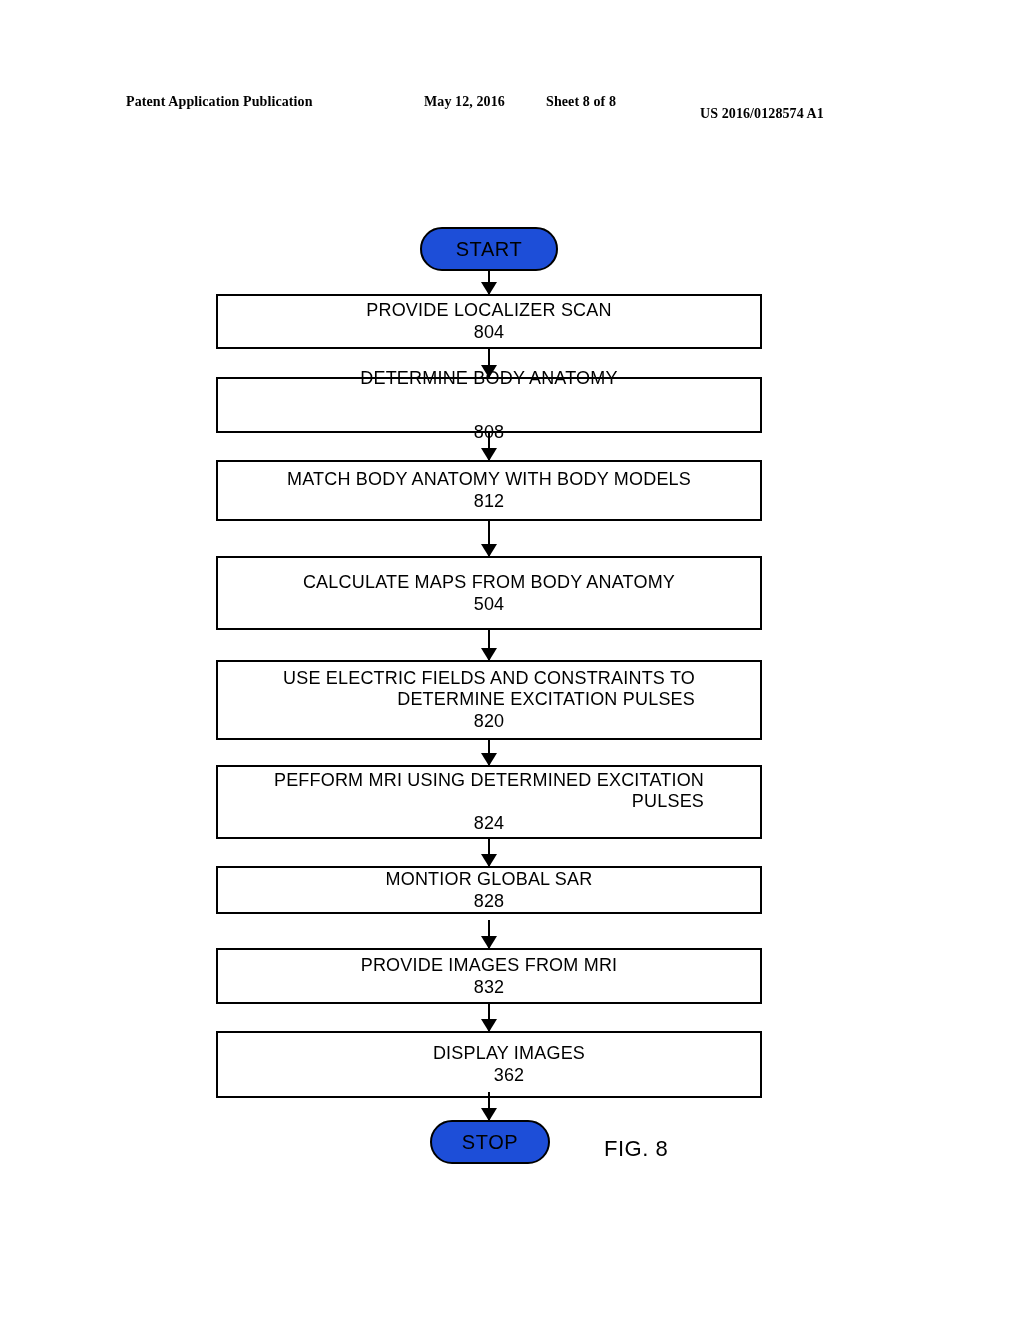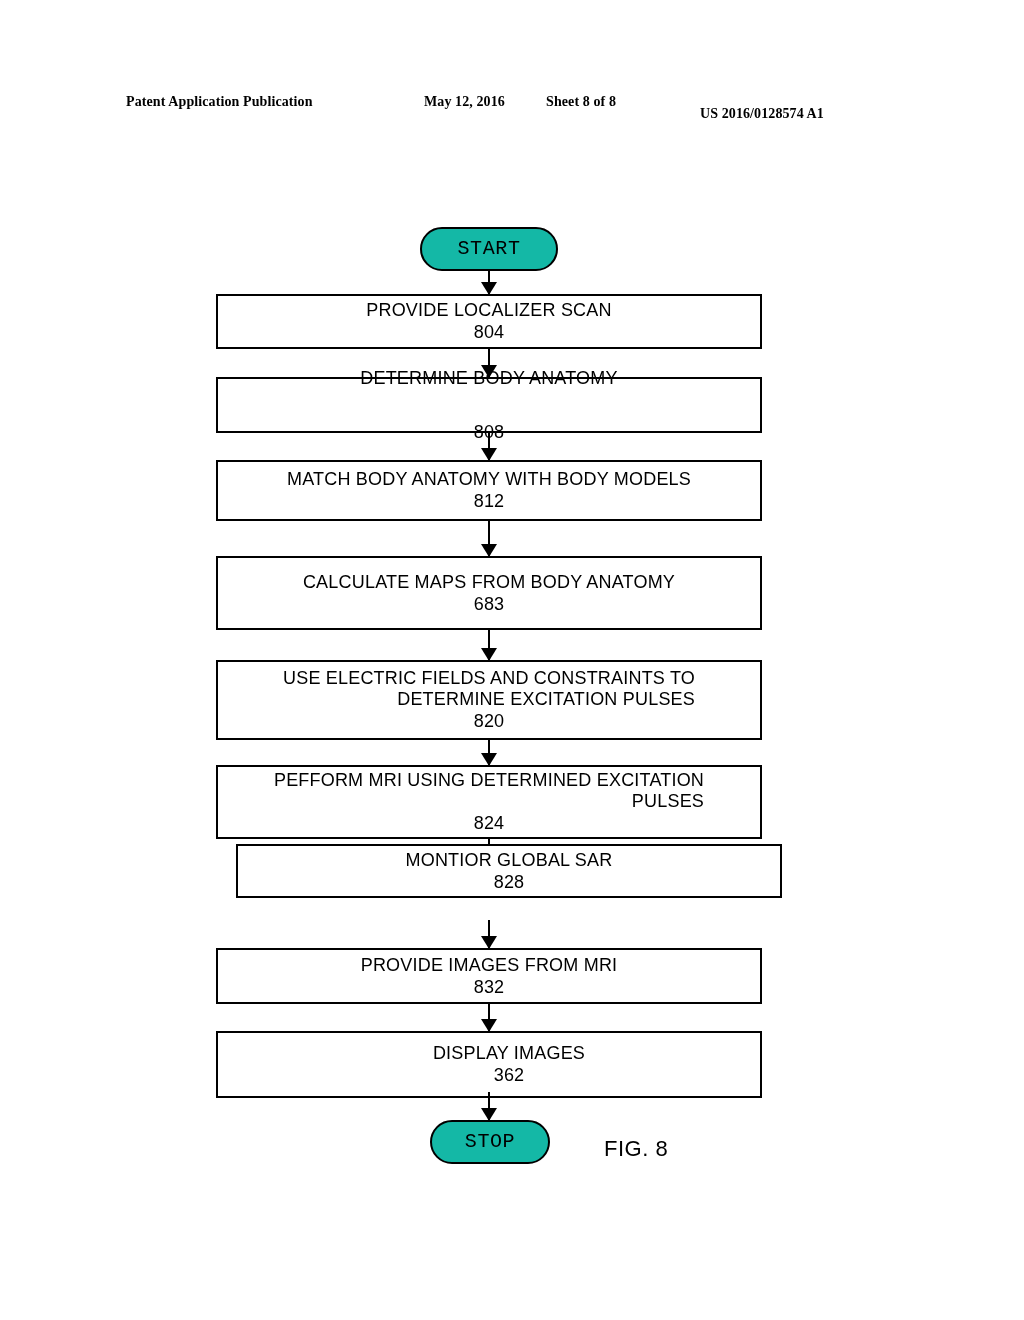--- a/index.html
+++ b/index.html
@@ -59,26 +59,25 @@
     top: 0;
     width: 1024px;
     height: 1320px;
   }
 
   
   .terminator {
     position: absolute;
     border: 2.5px solid #000;
     border-radius: 999px;
-    background: #14b8a6;
+    background: #1d4ed8;
     display: flex;
     align-items: center;
     justify-content: center;
     box-sizing: border-box;
-    font-family: Liberation Mono, monospace;
   }
   .terminator .term-label {
     font-size: 20px;
     letter-spacing: 0.6px;
     line-height: 1;
   }
 
   
   .process-box {
     position: absolute;
@@ -171,42 +170,42 @@
 
   <div class="process-box" style="top:460px; height:61px;">
     <span class="box-text">MATCH BODY ANATOMY WITH BODY MODELS</span>
     <span class="box-ref">812</span>
   </div>
 
   <div class="connector" style="top:521px; height:35px;"></div>
 
   <div class="process-box" style="top:556px; height:74px;">
     <span class="box-text">CALCULATE MAPS FROM BODY ANATOMY</span>
-    <span class="box-ref">683</span>
+    <span class="box-ref">504</span>
   </div>
 
   <div class="connector" style="top:630px; height:30px;"></div>
 
   <div class="process-box" style="top:660px; height:80px;">
     <span class="box-text">USE ELECTRIC FIELDS AND CONSTRAINTS TO
 DETERMINE EXCITATION PULSES</span>
     <span class="box-ref">820</span>
   </div>
 
   <div class="connector" style="top:740px; height:25px;"></div>
 
   <div class="process-box" style="top:765px; height:74px;">
     <span class="box-text">PEFFORM MRI USING DETERMINED EXCITATION
 PULSES</span>
     <span class="box-ref">824</span>
   </div>
 
   <div class="connector" style="top:839px; height:27px;"></div>
 
-  <div class="process-box" style="top:844px; height:54px;margin-left:20px;">
+  <div class="process-box" style="top:866px; height:48px;">
     <span class="box-text">MONTIOR GLOBAL SAR</span>
     <span class="box-ref">828</span>
   </div>
 
   <div class="connector" style="top:920px; height:28px;"></div>
 
   <div class="process-box" style="top:948px; height:56px;">
     <span class="box-text">PROVIDE IMAGES FROM MRI</span>
     <span class="box-ref">832</span>
   </div>

